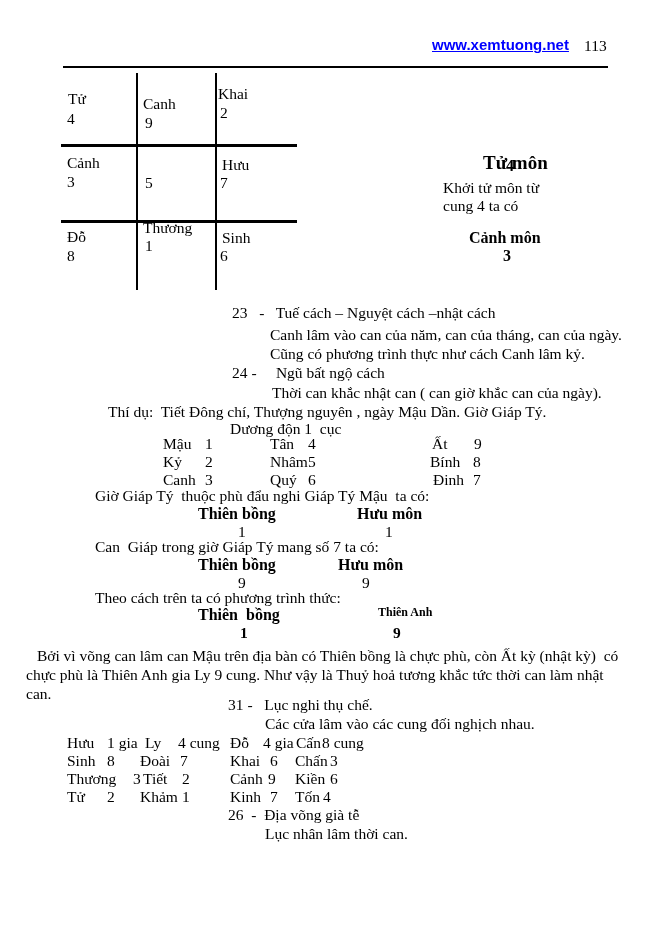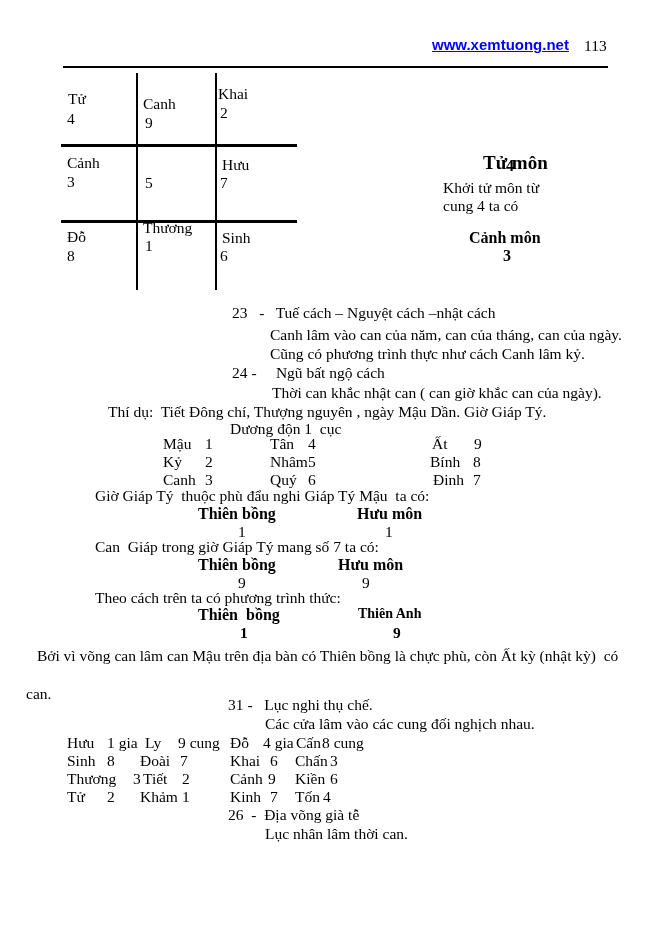--- a/index.html
+++ b/index.html
@@ -95,35 +95,36 @@
   <span class="t" style="left:385px;top:523px">1</span>
 
   <span class="t" style="left:95px;top:538px">Can  Giáp trong giờ Giáp Tý mang số 7 ta có:</span>
   <span class="t b" style="left:198px;top:556px;font-size:16px">Thiên bồng</span>
   <span class="t b" style="left:338px;top:556px;font-size:16px">Hưu môn</span>
   <span class="t" style="left:238px;top:574px">9</span>
   <span class="t" style="left:362px;top:574px">9</span>
 
   <span class="t" style="left:95px;top:589px">Theo cách trên ta có phương trình thức:</span>
   <span class="t b" style="left:198px;top:606px;font-size:16px">Thiên  bồng</span>
-  <span class="t b" style="left:358px;top:606px;font-size:14px">Thiên Anh</span>
+  <span class="t b" style="left:378px;top:606px;font-size:12px">Thiên Anh</span>
   <span class="t b" style="left:240px;top:624px">1</span>
   <span class="t b" style="left:393px;top:624px">9</span>
 
   <span class="t" style="left:33px;top:647px"> Bởi vì võng can lâm can Mậu trên địa bàn có Thiên bồng là chực phù, còn Ất kỳ (nhật kỳ)  có</span>
+  <span class="t" style="left:26px;top:666px">chực phù là Thiên Anh gia Ly 9 cung. Như vậy là Thuỷ hoả tương khắc tức thời can làm nhật</span>
   <span class="t" style="left:26px;top:685px">can.</span>
 
   <span class="t" style="left:228px;top:696px">31 -   Lục nghi thụ chế.</span>
   <span class="t" style="left:265px;top:715px">Các cửa lâm vào các cung đối nghịch nhau.</span>
 
   <div>
     <span class="t" style="left:67px;top:734px">Hưu</span>
     <span class="t" style="left:107px;top:734px">1 gia</span>
     <span class="t" style="left:145px;top:734px">Ly</span>
-    <span class="t" style="left:178px;top:734px">9 cung</span>
+    <span class="t" style="left:178px;top:734px">4 cung</span>
     <span class="t" style="left:230px;top:734px">Đỗ</span>
     <span class="t" style="left:263px;top:734px">4 gia</span>
     <span class="t" style="left:296px;top:734px">Cấn</span>
     <span class="t" style="left:322px;top:734px">8 cung</span>
 
     <span class="t" style="left:67px;top:752px">Sinh</span>
     <span class="t" style="left:107px;top:752px">8</span>
     <span class="t" style="left:140px;top:752px">Đoài</span>
     <span class="t" style="left:180px;top:752px">7</span>
     <span class="t" style="left:230px;top:752px">Khai</span>

